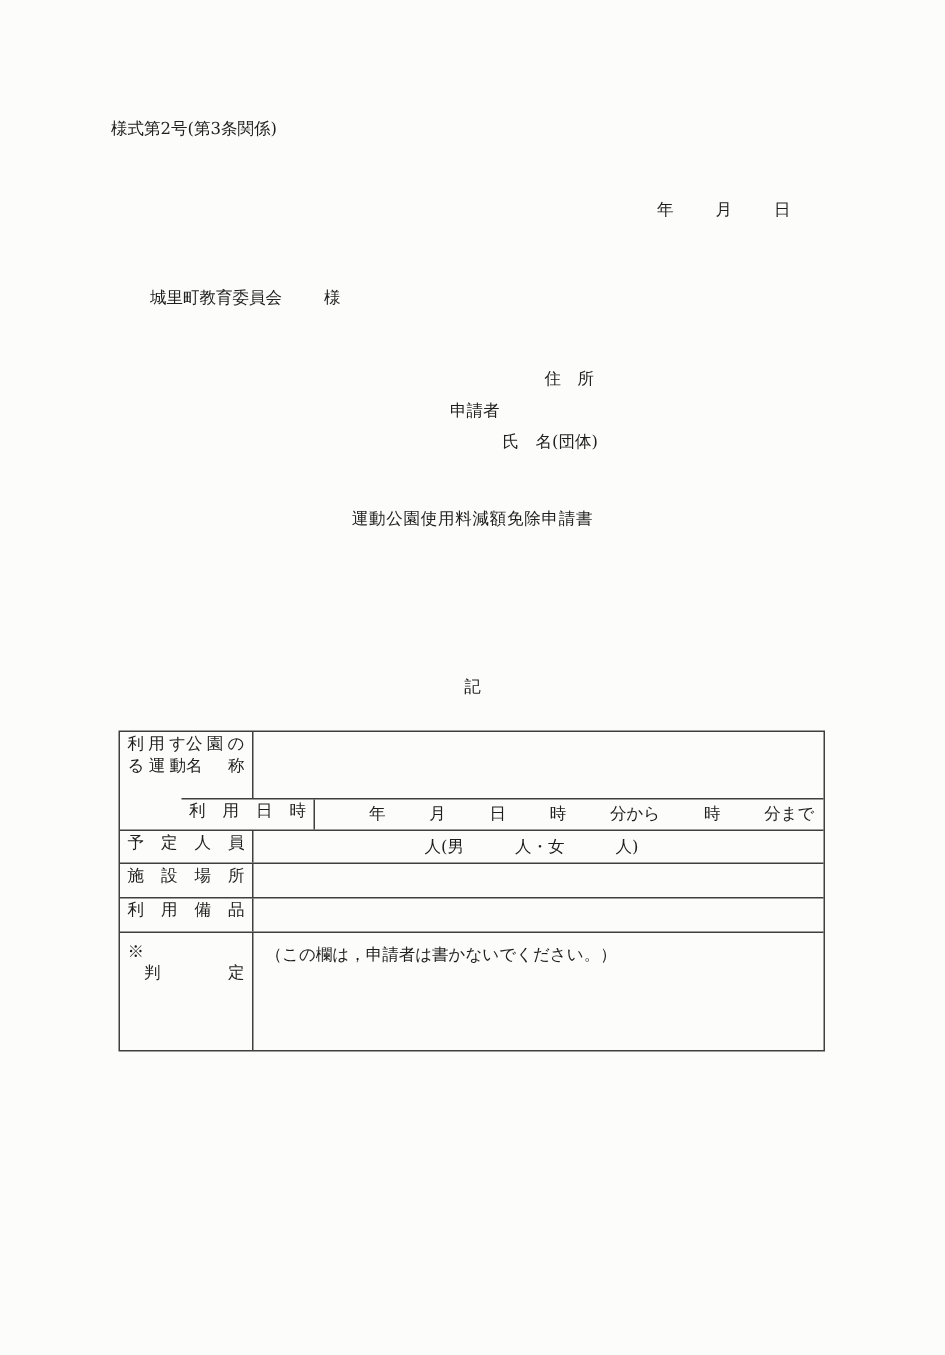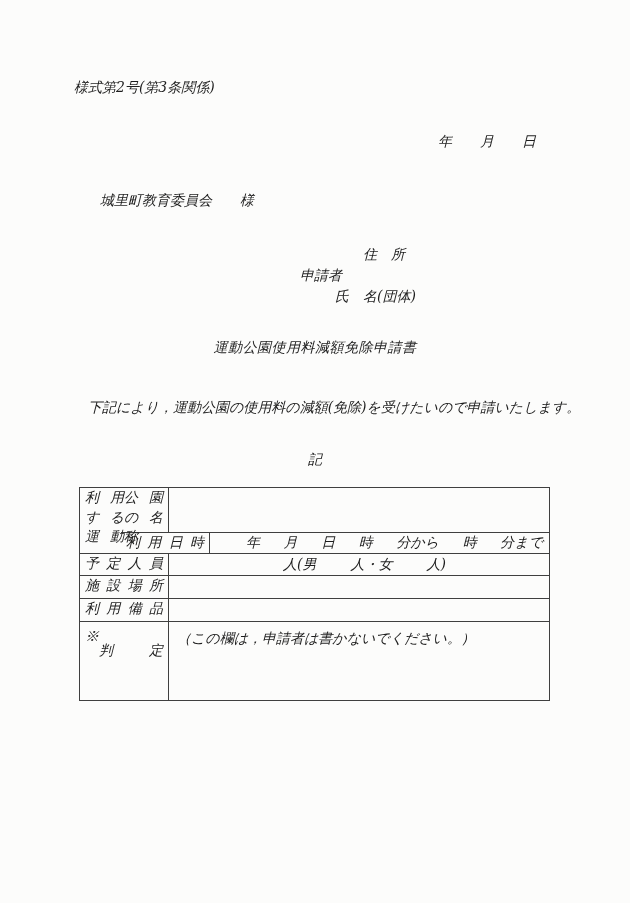--- a/index.html
+++ b/index.html
@@ -5,24 +5,23 @@
   html,body{margin:0;padding:0;}
   body{
     font-family:"DejaVu Serif","Liberation Serif",serif;
     background:#fcfcfb;
     color:#1e1e1e;
   }
   .page{
     position:relative;
     width:630px;height:903px;
     background:#fcfcfb;
-    font-size:14px;
+    font-size:11px;
     line-height:1.4;
     overflow:hidden;
-    font-style:italic;
   }
   .abs{position:absolute;white-space:nowrap;}
 
   
   .form-number{left:74px;top:78px;}
   .date-line{left:438px;top:132px;display:flex;gap:28px;}
   .addressee{left:100px;top:191px;display:flex;gap:28px;}
   .applicant-address{left:335px;top:245px;margin-left:28px;}
   .applicant-role{left:300px;top:266px;text-align:center;}
   .applicant-name{left:335px;top:287px;}
@@ -96,21 +95,20 @@
     <span>城里町教育委員会</span>
     <span>様</span>
   </div>
 
   <div class="abs applicant-address">住　所</div>
   <div class="abs applicant-role">申請者</div>
   <div class="abs applicant-name">氏　名(団体)</div>
 
   <div class="abs doc-title">運動公園使用料減額免除申請書</div>
 
-  <div class="abs body-text">下記により，運動公園の使用料の減額(免除)を受けたいので申請いたします。</div>
 
   <div class="abs record-heading">記</div>
 
   <div class="form-table">
 
     <div class="t-row r-park">
       <div class="label-cell">
         <div class="jst">利用する運動</div>
         <div class="jst">公園の名称</div>
       </div>

